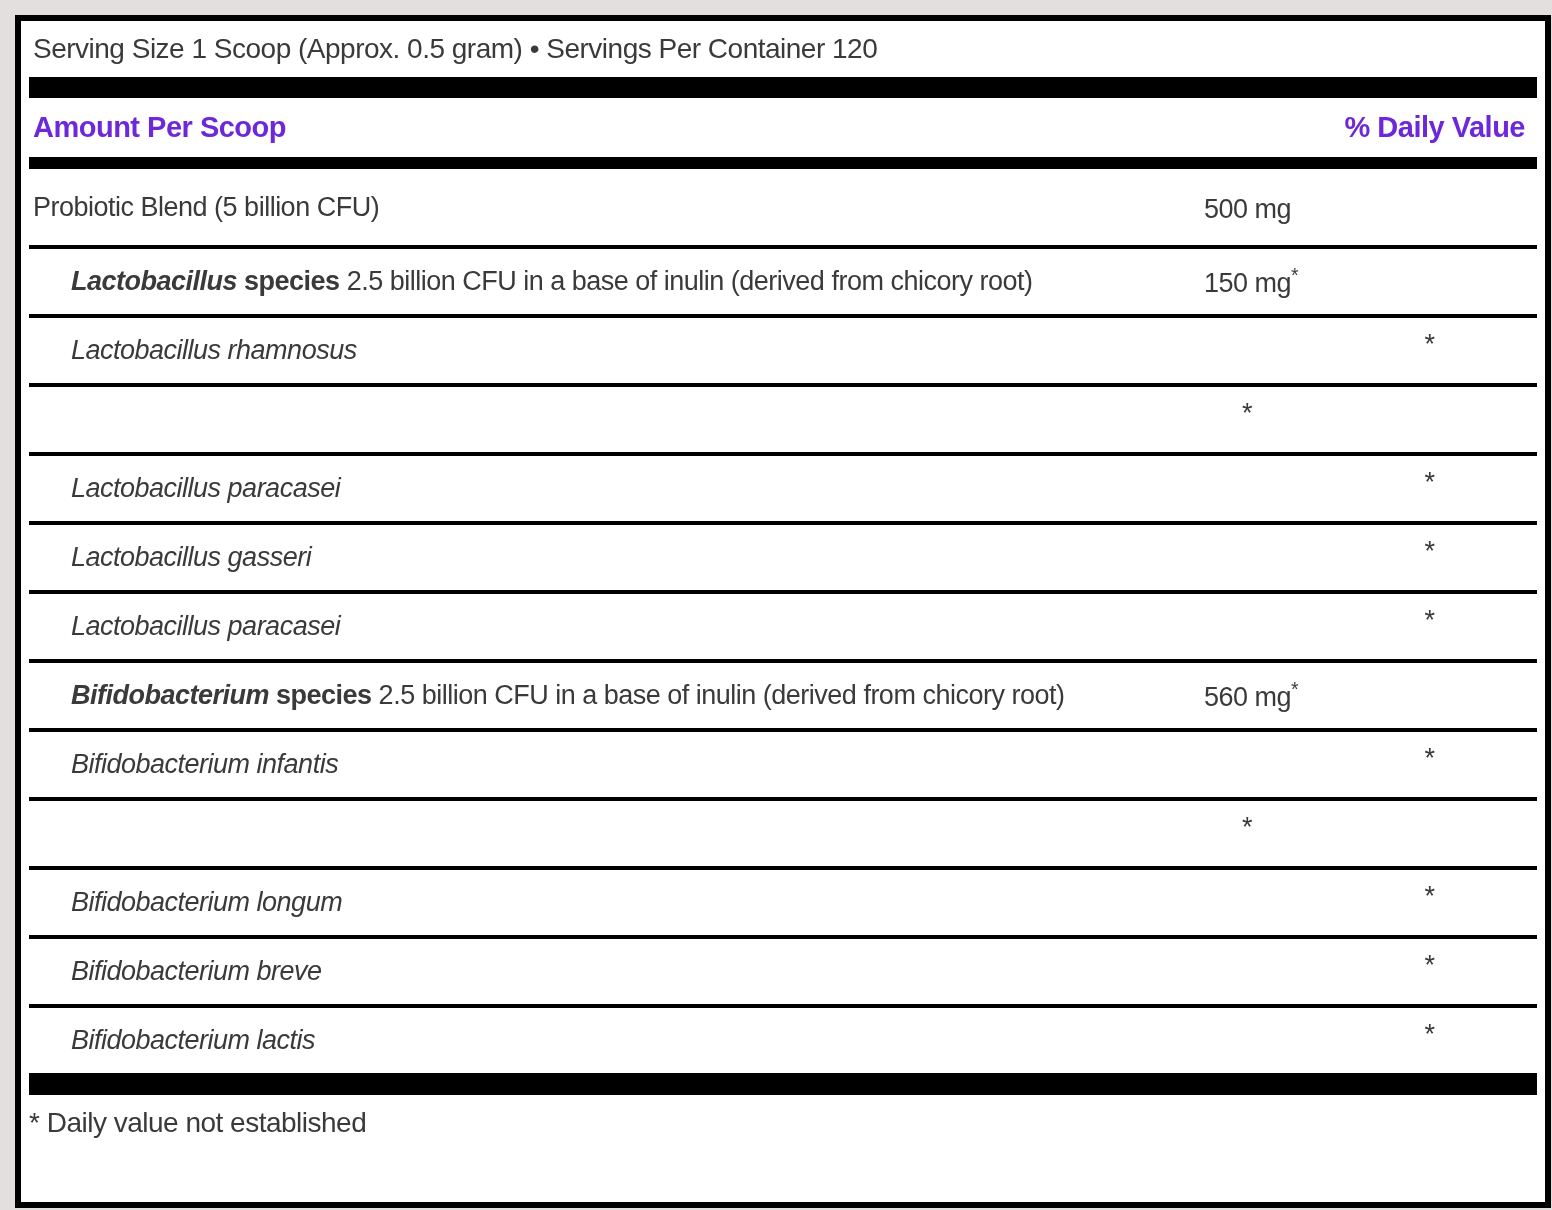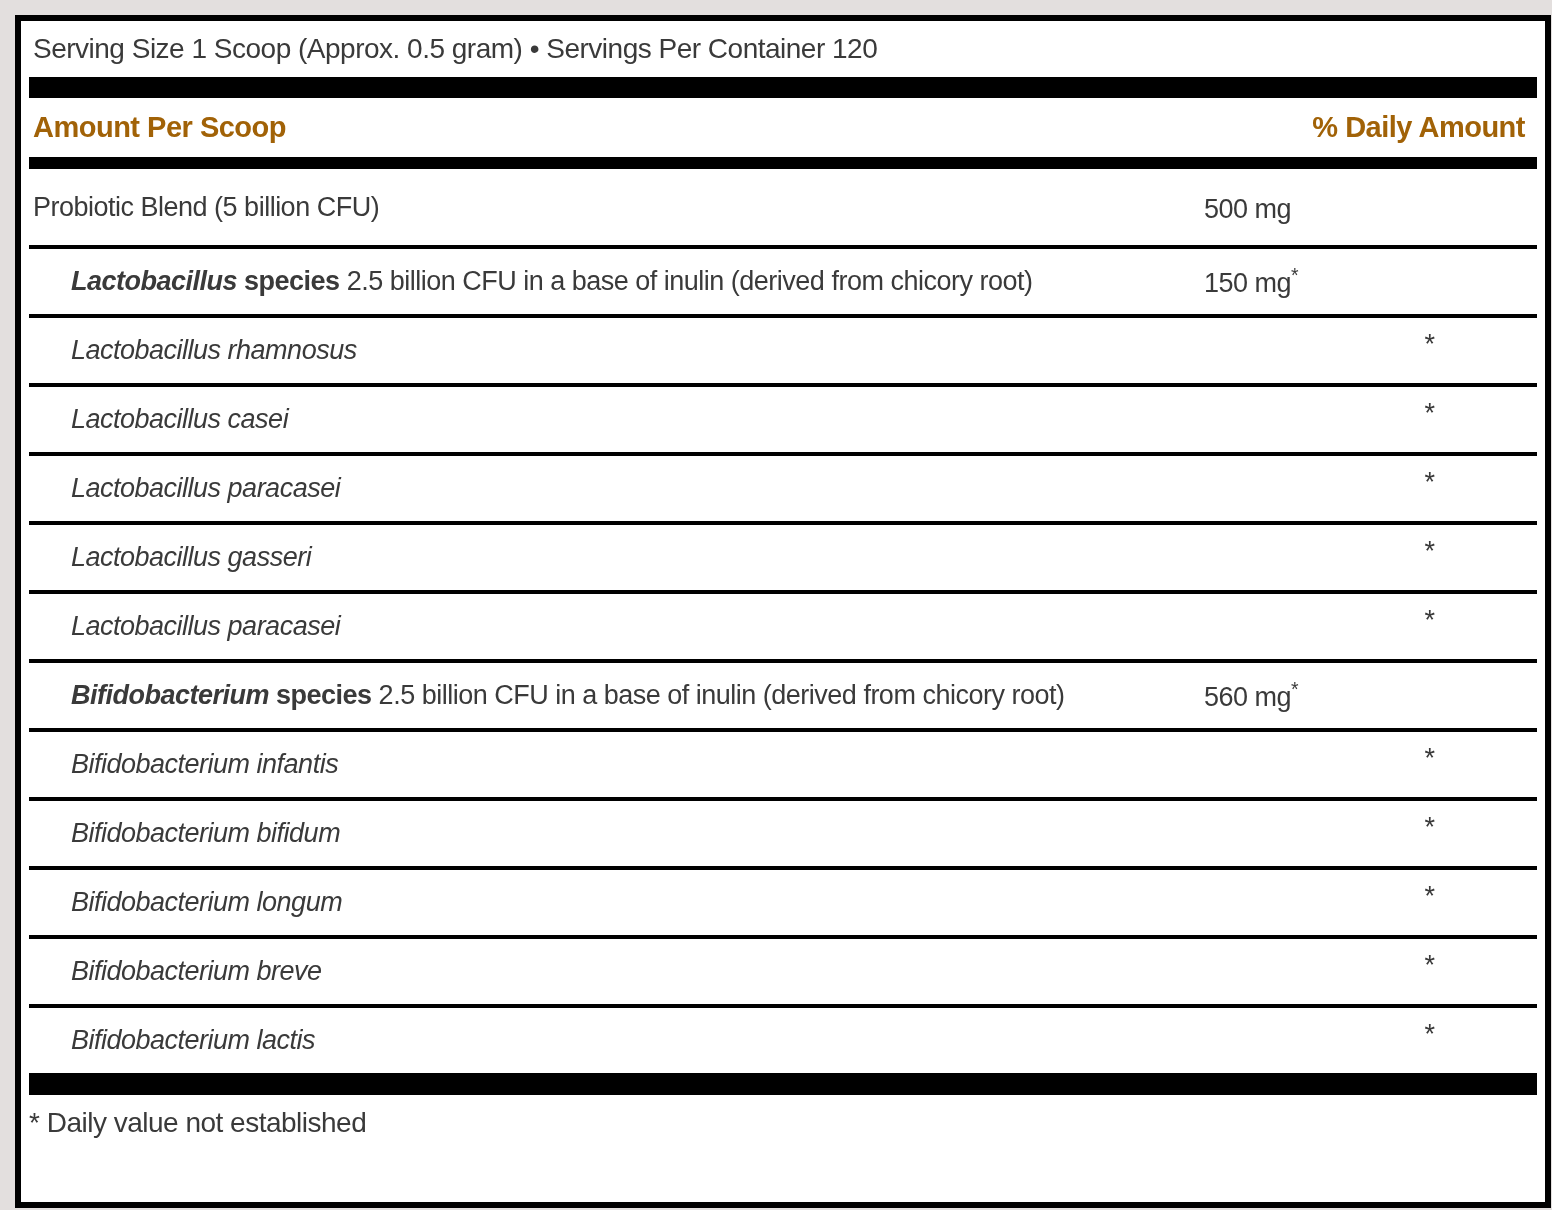--- a/index.html
+++ b/index.html
@@ -30,21 +30,21 @@
   .bar-top { height: 21px; }
   .bar-mid { height: 12px; }
   .bar-bottom { height: 22px; }
   .col-header {
     height: 59px;
     display: flex;
     justify-content: space-between;
     align-items: center;
     font-size: 29px;
     font-weight: 700;
-    color: #a16207;
+    color: #6d28d9;
     padding-left: 4px;
     padding-right: 12px;
   }
   .row {
     display: grid;
     grid-template-columns: 1fr 150px 215px;
     height: 76px;
     align-items: center;
     font-size: 27px;
   }
@@ -70,21 +70,21 @@
 
 <div class="page">
   <div class="panel">
 
     <div class="serving-line">Serving Size 1 Scoop (Approx. 0.5 gram) • Servings Per Container 120</div>
 
     <div class="bar bar-top"></div>
 
     <div class="col-header">
       <span>Amount Per Scoop</span>
-      <span>% Daily Amount</span>
+      <span>% Daily Value</span>
     </div>
 
     <div class="bar bar-mid"></div>
 
     <div id="rows">
         <div class="row">
           <div class="cell name"><span class="plain">Probiotic Blend (5 billion CFU)</span><span class="genus"></span><span class="species"></span><span class="italic-name"></span><span class="rest"></span></div>
           <div class="cell amount"><span>500 mg</span><span class="sup"></span></div>
           <div class="cell dv"><span class="dv-star"></span></div>
         </div>
@@ -92,21 +92,20 @@
           <div class="cell name"><span class="plain"></span><span class="genus">Lactobacillus</span><span class="species"> species</span><span class="italic-name"></span><span class="rest"> 2.5 billion CFU in a base of inulin (derived from chicory root)</span></div>
           <div class="cell amount"><span>150 mg</span><span class="sup">*</span></div>
           <div class="cell dv"><span class="dv-star"></span></div>
         </div>
         <div class="row indent">
           <div class="cell name"><span class="plain"></span><span class="genus"></span><span class="species"></span><span class="italic-name">Lactobacillus rhamnosus</span><span class="rest"></span></div>
           <div class="cell amount"><span></span><span class="sup"></span></div>
           <div class="cell dv"><span class="dv-star">*</span></div>
         </div>
         <div class="row indent">
-          <div class="cell name"><span class="plain"></span><span class="genus"></span><span class="species"></span><span class="italic-name">Lactobacillus casei</span><span class="rest"></span></div>
           <div class="cell amount"><span></span><span class="sup"></span></div>
           <div class="cell dv"><span class="dv-star">*</span></div>
         </div>
         <div class="row indent">
           <div class="cell name"><span class="plain"></span><span class="genus"></span><span class="species"></span><span class="italic-name">Lactobacillus paracasei</span><span class="rest"></span></div>
           <div class="cell amount"><span></span><span class="sup"></span></div>
           <div class="cell dv"><span class="dv-star">*</span></div>
         </div>
         <div class="row indent">
           <div class="cell name"><span class="plain"></span><span class="genus"></span><span class="species"></span><span class="italic-name">Lactobacillus gasseri</span><span class="rest"></span></div>
@@ -122,21 +121,20 @@
           <div class="cell name"><span class="plain"></span><span class="genus">Bifidobacterium</span><span class="species"> species</span><span class="italic-name"></span><span class="rest"> 2.5 billion CFU in a base of inulin (derived from chicory root)</span></div>
           <div class="cell amount"><span>560 mg</span><span class="sup">*</span></div>
           <div class="cell dv"><span class="dv-star"></span></div>
         </div>
         <div class="row indent">
           <div class="cell name"><span class="plain"></span><span class="genus"></span><span class="species"></span><span class="italic-name">Bifidobacterium infantis</span><span class="rest"></span></div>
           <div class="cell amount"><span></span><span class="sup"></span></div>
           <div class="cell dv"><span class="dv-star">*</span></div>
         </div>
         <div class="row indent">
-          <div class="cell name"><span class="plain"></span><span class="genus"></span><span class="species"></span><span class="italic-name">Bifidobacterium bifidum</span><span class="rest"></span></div>
           <div class="cell amount"><span></span><span class="sup"></span></div>
           <div class="cell dv"><span class="dv-star">*</span></div>
         </div>
         <div class="row indent">
           <div class="cell name"><span class="plain"></span><span class="genus"></span><span class="species"></span><span class="italic-name">Bifidobacterium longum</span><span class="rest"></span></div>
           <div class="cell amount"><span></span><span class="sup"></span></div>
           <div class="cell dv"><span class="dv-star">*</span></div>
         </div>
         <div class="row indent">
           <div class="cell name"><span class="plain"></span><span class="genus"></span><span class="species"></span><span class="italic-name">Bifidobacterium breve</span><span class="rest"></span></div>

